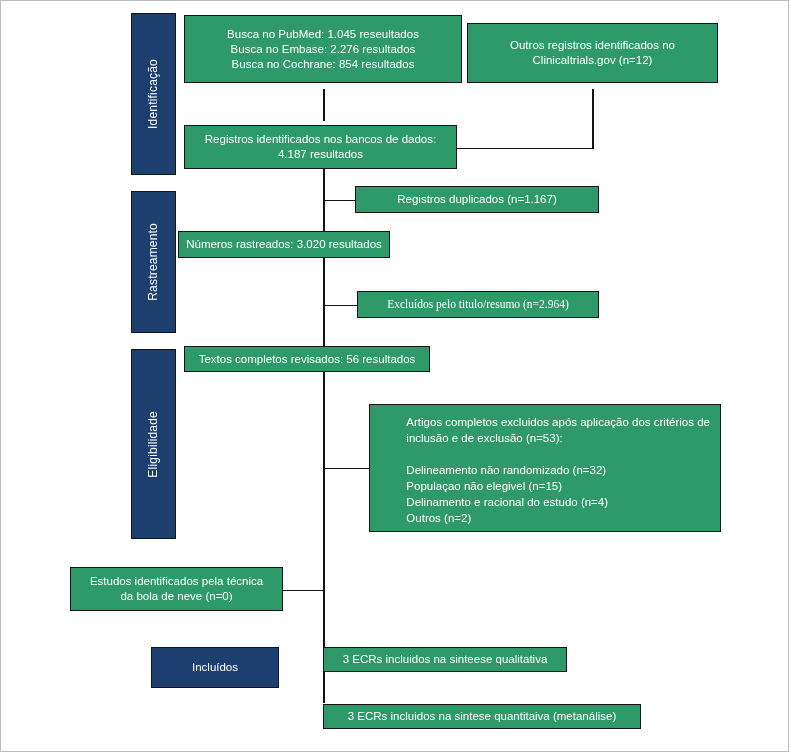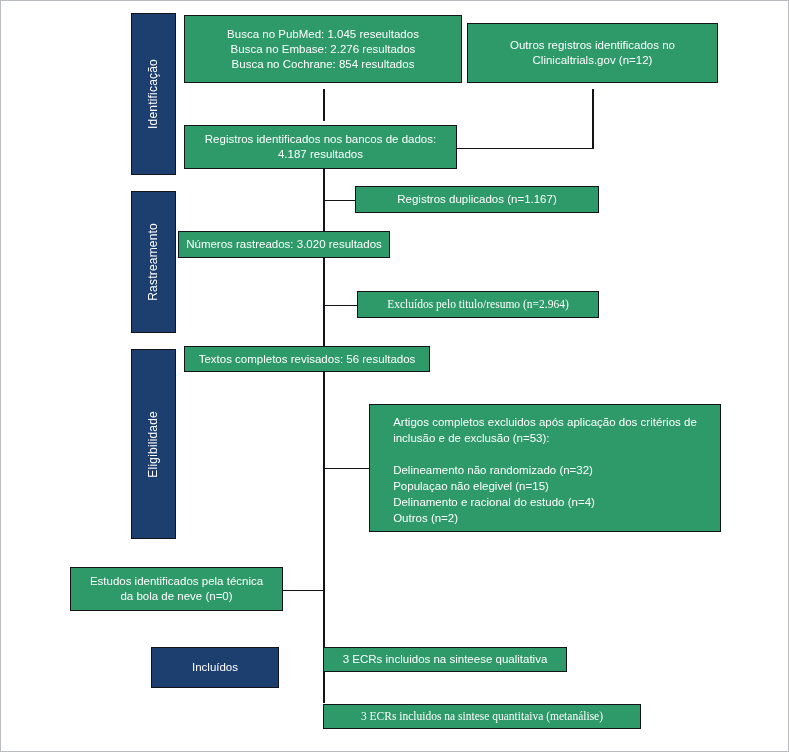--- a/index.html
+++ b/index.html
@@ -30,21 +30,21 @@
   }
   .green{
     background:#2e9969;
     border:1.6px solid #14131a;
   }
   .navy{
     background:#1d3f70;
     border:1.4px solid #14131a;
   }
   .left-align{
-    justify-content:center;
+    justify-content:flex-end;
     text-align:left;
     align-items:flex-start;
     padding:9px 10px;
     line-height:16px;
   }
   .vertical{
     writing-mode:vertical-rl;
     transform:rotate(180deg);
     font-size:12px;
     letter-spacing:.2px;
@@ -135,17 +135,17 @@
 
   <div class="node green" style="left:69px;top:566px;width:213px;height:44px;">
     <span>Estudos identificados pela técnica
 da bola de neve (n=0)</span>
   </div>
 
   <div class="node green" style="left:322px;top:646px;width:244px;height:25px;justify-content:center;">
     <span>3 ECRs incluidos na sinteese qualitativa</span>
   </div>
 
-  <div class="node green" style="left:322px;top:703px;width:318px;height:25px;font-family:Liberation Serif, serif;">
+  <div class="node green" style="left:322px;top:703px;width:318px;height:25px;">
     <span>3 ECRs incluidos na sintese quantitaiva (metanálise)</span>
   </div>
 
 </div>
 
 </body></html>

